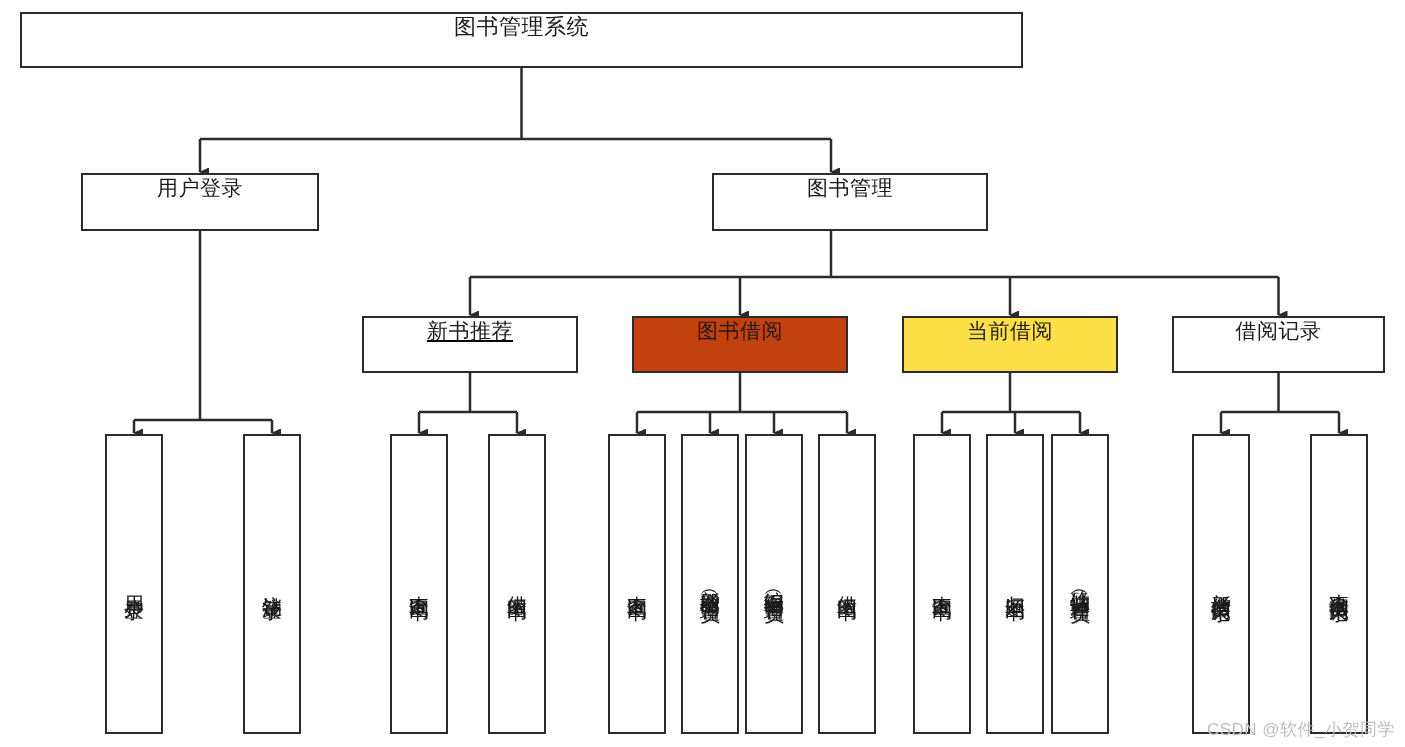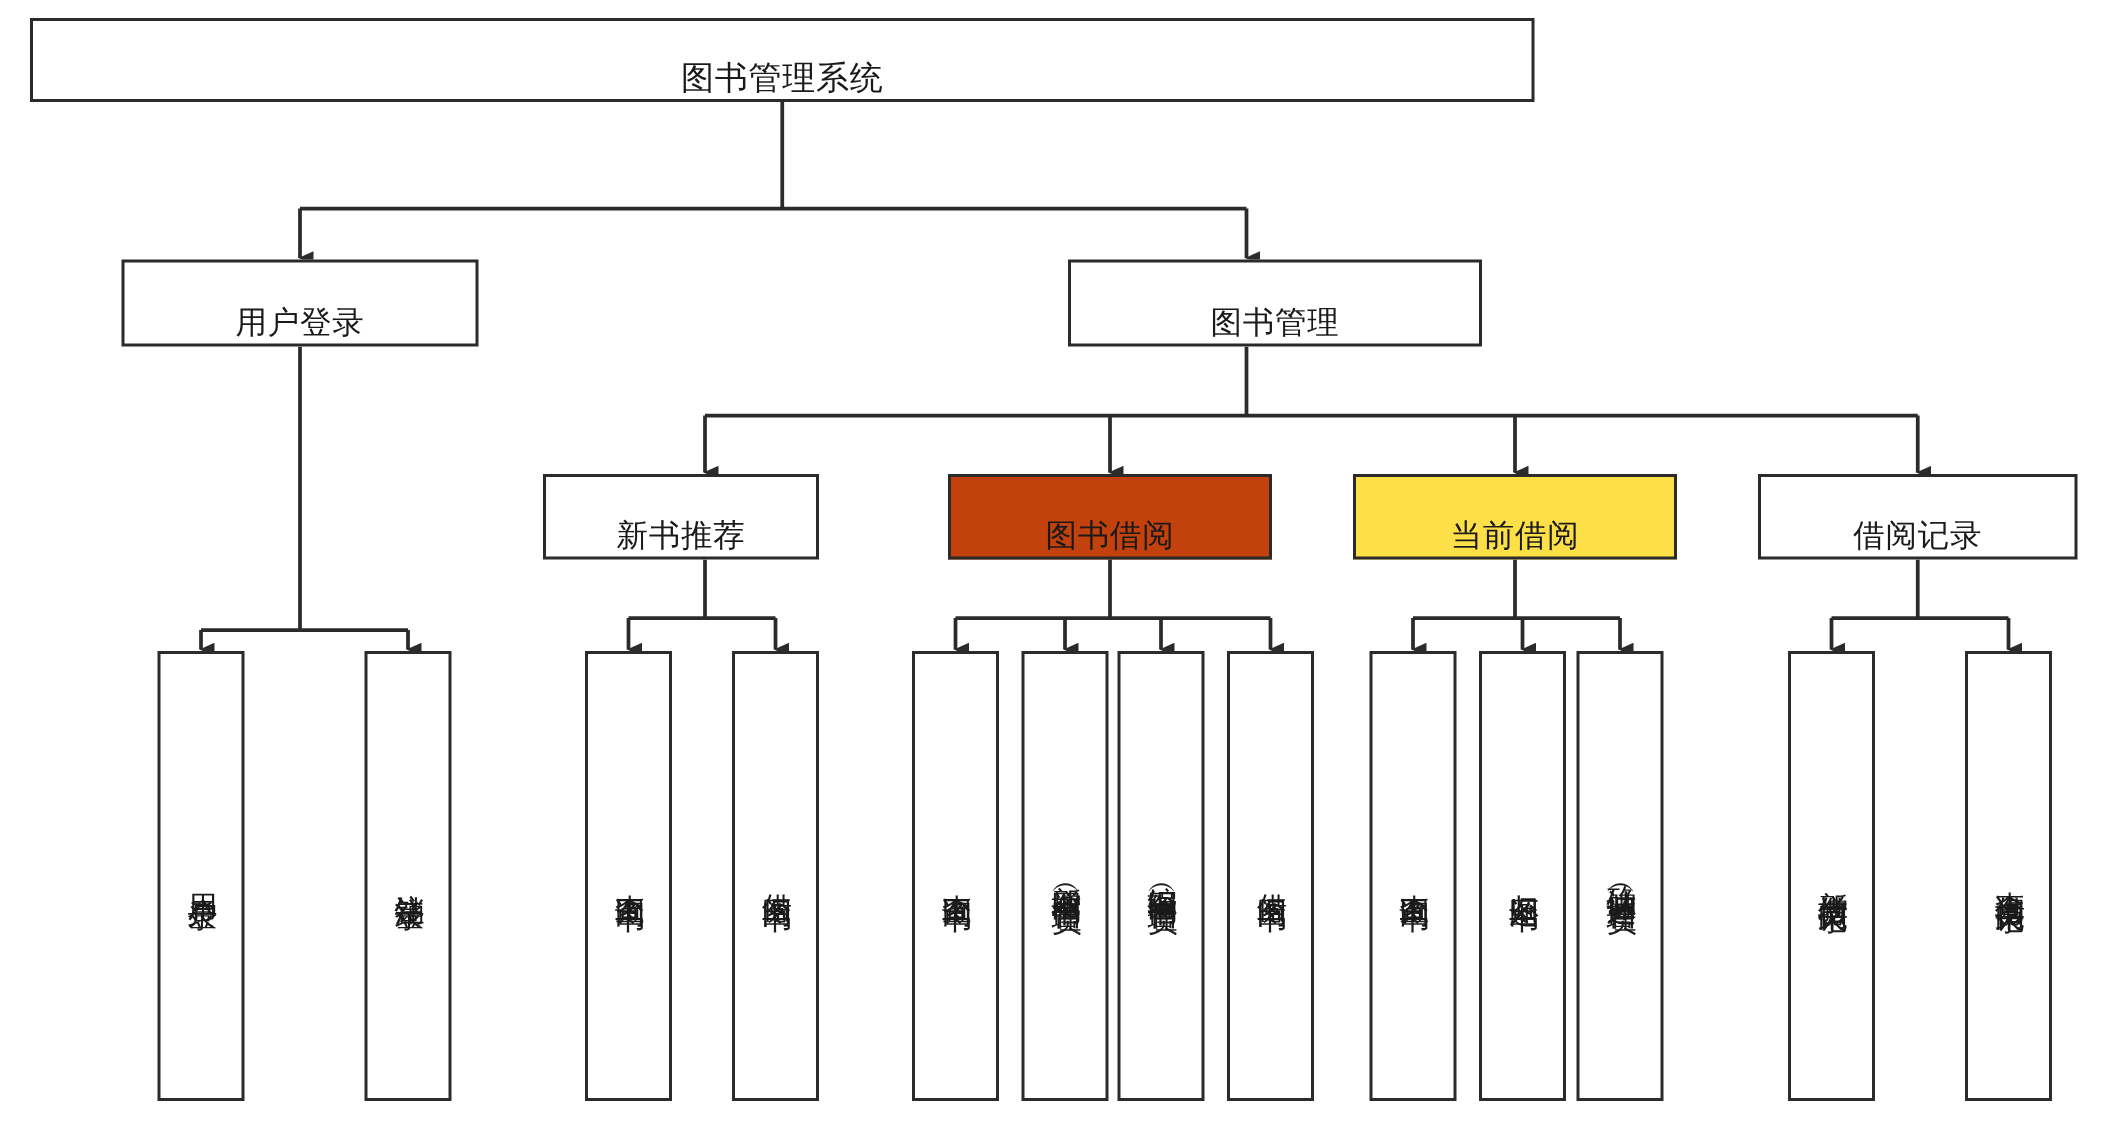--- a/index.html
+++ b/index.html
@@ -23,21 +23,21 @@
     top: 0;
     width: 1405px;
     height: 747px;
   }
   .node-box {
     position: absolute;
     box-sizing: border-box;
     background: #ffffff;
     border: 2px solid #2b2b2b;
     display: flex;
-    align-items: flex-end;
+    align-items: flex-start;
     justify-content: center;
   }
   .node-label {
     color: #1a1a1a;
     font-size: 21px;
     line-height: 1.22;
     letter-spacing: 0.5px;
     white-space: nowrap;
     text-align: center;
   }
@@ -117,21 +117,21 @@
   <div id="node-layer">
       <div class="node-box root" style="left: 20px; top: 12px; width: 1003px; height: 56px; border-color: rgb(43, 43, 43); background: rgb(255, 255, 255);">
         <span class="node-label" style="color: rgb(26, 26, 26);">图书管理系统</span>
       </div>
       <div class="node-box" style="left: 81px; top: 173px; width: 238px; height: 58px; border-color: rgb(43, 43, 43); background: rgb(255, 255, 255);">
         <span class="node-label" style="color: rgb(26, 26, 26);">用户登录</span>
       </div>
       <div class="node-box" style="left: 712px; top: 173px; width: 276px; height: 58px; border-color: rgb(43, 43, 43); background: rgb(255, 255, 255);">
         <span class="node-label" style="color: rgb(26, 26, 26);">图书管理</span>
       </div>
-      <div class="node-box" style="left: 362px; top: 316px; width: 184px; height: 57px; border-color: rgb(43, 43, 43); background: rgb(255, 255, 255);">
+      <div class="node-box" style="left: 362px; top: 316px; width: 216px; height: 57px; border-color: rgb(43, 43, 43); background: rgb(255, 255, 255); text-decoration: underline;">
         <span class="node-label" style="color: rgb(26, 26, 26);">新书推荐</span>
       </div>
       <div class="node-box" style="left: 632px; top: 316px; width: 216px; height: 57px; border-color: rgb(43, 43, 43); background: #c2410c;">
         <span class="node-label" style="color: rgb(26, 26, 26);">图书借阅</span>
       </div>
       <div class="node-box" style="left: 902px; top: 316px; width: 216px; height: 57px; border-color: rgb(43, 43, 43); background: #fde047;">
         <span class="node-label" style="color: rgb(26, 26, 26);">当前借阅</span>
       </div>
       <div class="node-box" style="left: 1172px; top: 316px; width: 213px; height: 57px; border-color: rgb(43, 43, 43); background: rgb(255, 255, 255);">
         <span class="node-label" style="color: rgb(26, 26, 26);">借阅记录</span>
@@ -170,14 +170,15 @@
         <span class="node-label" style="color: rgb(26, 26, 26);">确认归还（管理员）</span>
       </div>
       <div class="node-box vertical" style="left: 1192px; top: 434px; width: 58px; height: 300px; border-color: rgb(43, 43, 43); background: rgb(255, 255, 255);">
         <span class="node-label" style="color: rgb(26, 26, 26);">新增借阅记录</span>
       </div>
       <div class="node-box vertical" style="left: 1310px; top: 434px; width: 58px; height: 300px; border-color: rgb(43, 43, 43); background: rgb(255, 255, 255);">
         <span class="node-label" style="color: rgb(26, 26, 26);">查询借阅记录</span>
       </div>
     </div>
 
+  <div id="watermark">CSDN @软件_小贺同学</div>
 
 </div>
 
 </body></html>

